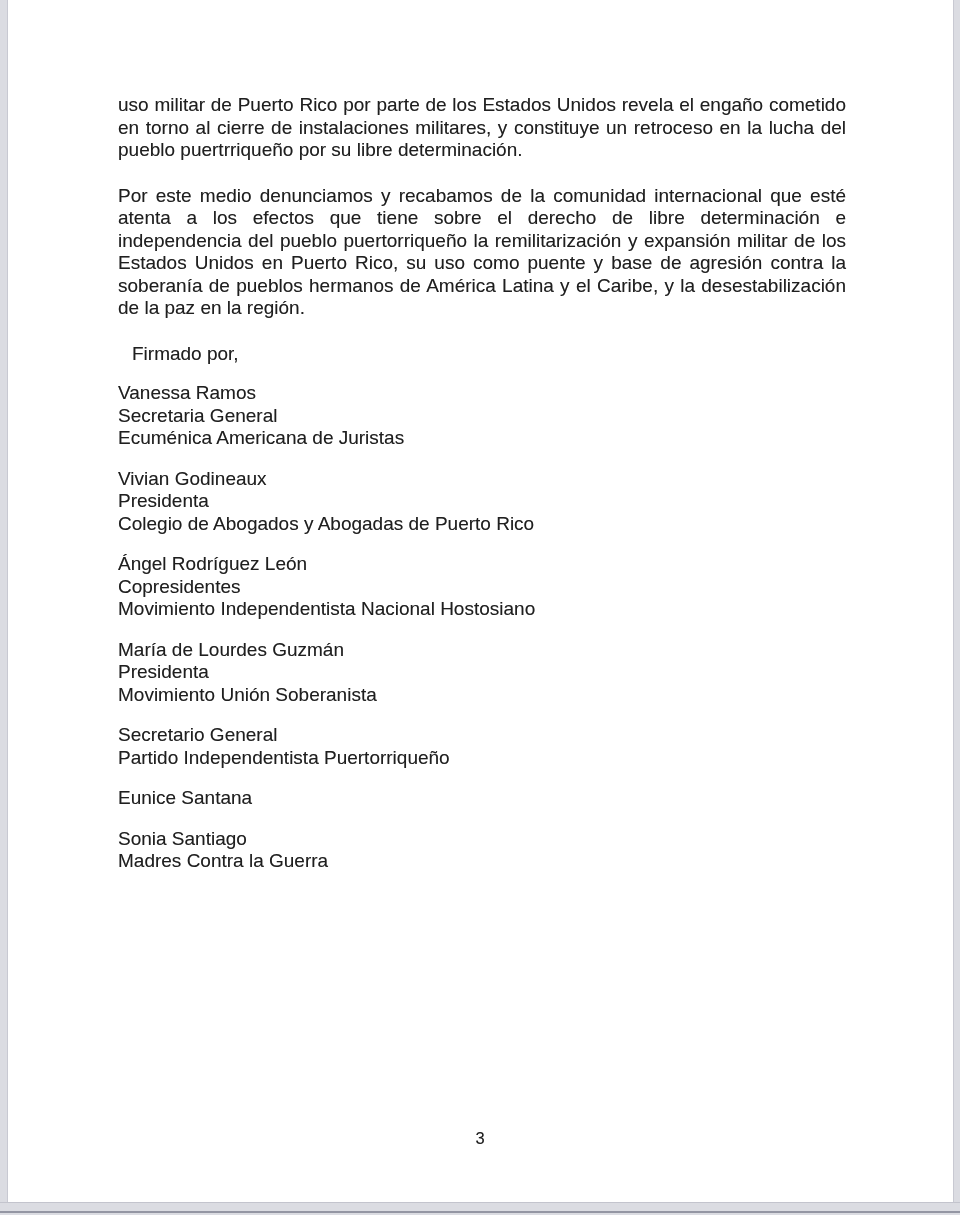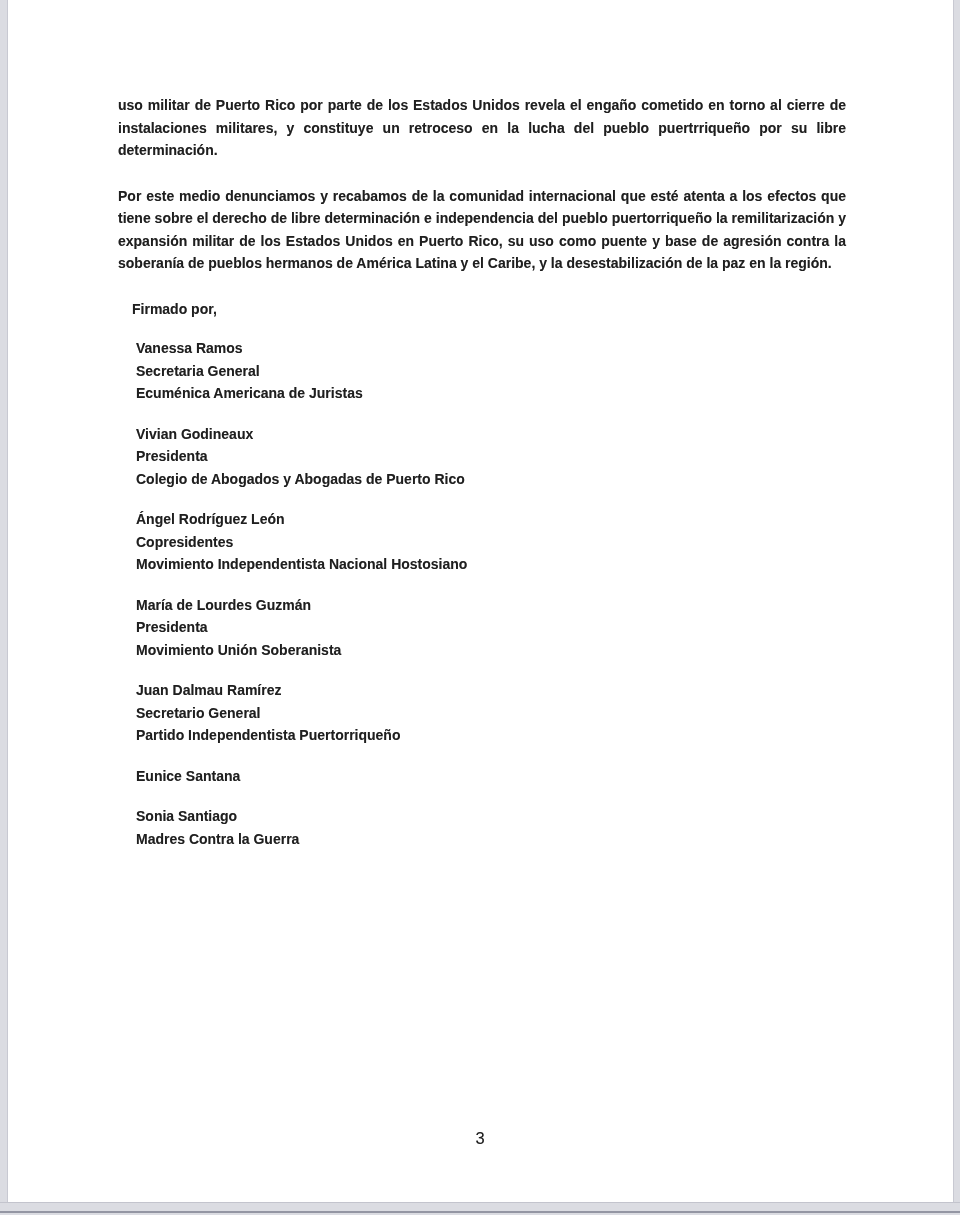--- a/index.html
+++ b/index.html
@@ -41,38 +41,36 @@
     height: 2px;
     background: #9496a3;
   }
   .content {
     position: absolute;
     left: 118px;
     top: 0;
     width: 728px;
     padding-top: 94px;
     color: #1f1f1f;
-    font-size: 14px;
+    font-size: 19px;
     line-height: 22.5px;
     text-shadow: 0 0 0.4px rgba(0,0,0,0.35);
-    font-weight: bold;
   }
   .para {
     margin: 0 0 23px 0;
     text-align: justify;
   }
   .signed-label {
     margin: 7px 0 17px 14px;
   }
   .sig {
     margin: 0 0 18px 0;
   }
   .sig-line {
     white-space: nowrap;
-    margin-left: 18px;
   }
   .page-number {
     position: absolute;
     left: 0; right: 0;
     top: 1127px;
     text-align: center;
     color: #1f1f1f;
     font-size: 16.5px;
     line-height: 22.5px;
     text-shadow: 0 0 0.4px rgba(0,0,0,0.35);
@@ -114,21 +112,20 @@
       <div class="sig-line">Movimiento Independentista Nacional Hostosiano</div>
     </div>
 
     <div class="sig">
       <div class="sig-line">María de Lourdes Guzmán</div>
       <div class="sig-line">Presidenta</div>
       <div class="sig-line">Movimiento Unión Soberanista</div>
     </div>
 
     <div class="sig">
-      <div class="sig-line">Juan Dalmau Ramírez</div>
       <div class="sig-line">Secretario General</div>
       <div class="sig-line">Partido Independentista Puertorriqueño</div>
     </div>
 
     <div class="sig">
       <div class="sig-line">Eunice Santana</div>
     </div>
 
     <div class="sig">
       <div class="sig-line">Sonia Santiago</div>

